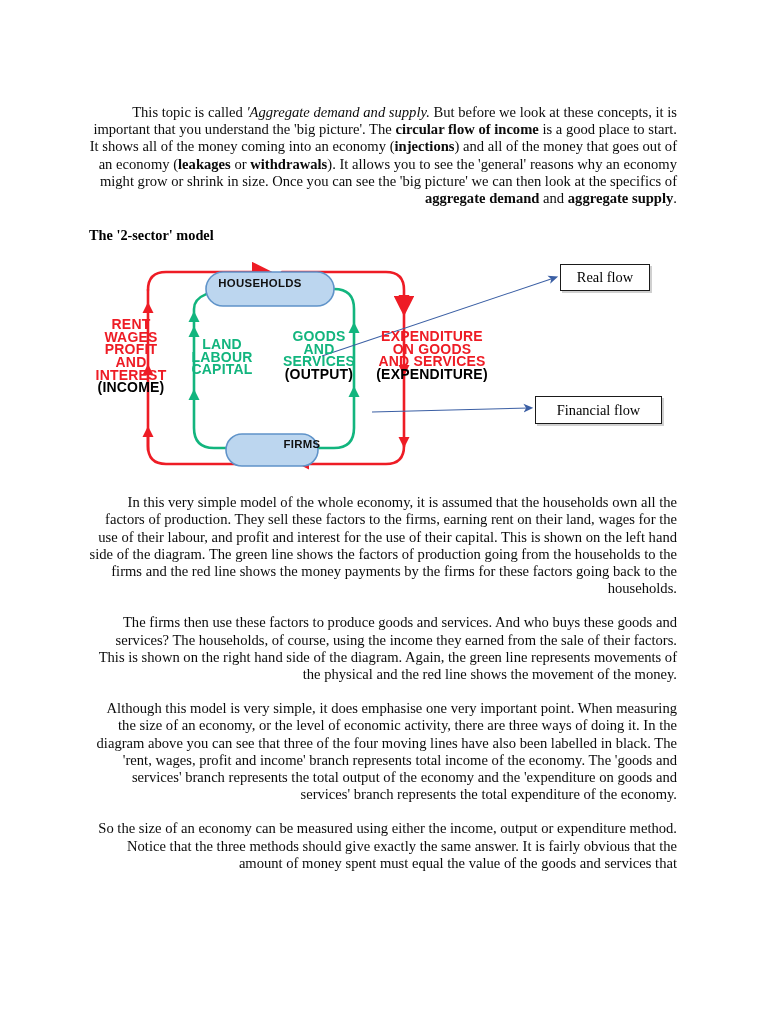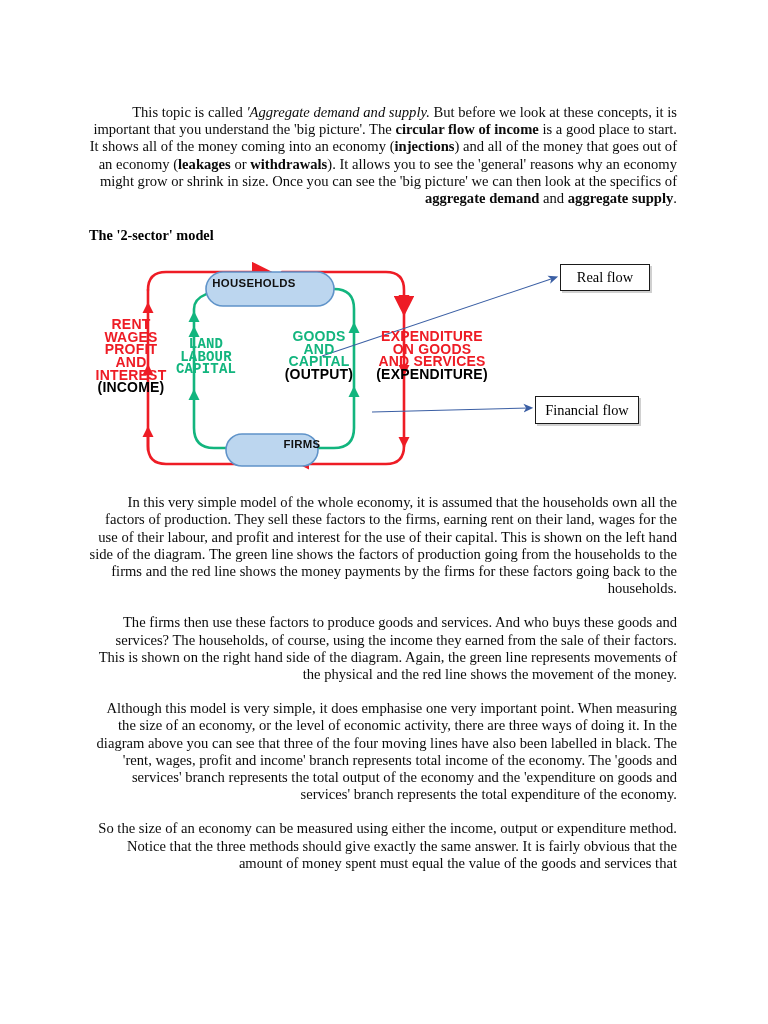--- a/index.html
+++ b/index.html
@@ -76,57 +76,57 @@
     pointer-events: none;
   }
   .dg-red   { color: #ee1c25; }
   .dg-green { color: #12b57e; }
 
   .lbl-income {
     left: 2px;  top: 58px;  width: 86px;
   }
   .lbl-income .sub { color:#000; display:block; }
   .lbl-factors {
-    left: 80px; top: 78px;  width: 80px; font-family: Liberation Mono, monospace;
+    left: 96px; top: 78px;  width: 80px;
   }
   .lbl-output {
     left: 190px; top: 70px; width: 86px;
   }
   .lbl-output .sub { color:#000; display:block; }
   .lbl-expend {
     left: 290px; top: 70px; width: 112px;
   }
   .lbl-expend .sub { color:#000; display:block; }
 
   .node-text {
     position: absolute;
     font-family: "Liberation Sans", "DejaVu Sans", sans-serif;
     font-weight: bold;
     font-size: 11.4px;
     letter-spacing: 0.3px;
     color: #111;
     text-align: center;
     pointer-events: none;
   }
-  .node-households { left: 116px; top: 17px; width: 104px; }
+  .node-households { left: 122px; top: 17px; width: 104px; }
   .node-firms      { left: 142px; top: 178px; width: 86px; padding-left: 31px; }
 
   .legend-box {
     position: absolute;
     background: #fff;
     border: 1.2px solid #1a1a1a;
     box-shadow: 2px 2px 0 rgba(150,150,150,0.45);
     font-family: "Liberation Serif", "DejaVu Serif", serif;
     font-size: 14.4px;
     color: #000;
     text-align: center;
     box-sizing: border-box;
   }
   .legend-real { left: 474px; top: 4px;  width: 90px; height: 27px; line-height: 25px; }
-  .legend-fin  { left: 449px; top: 136px; width: 104px; height: 28px; line-height: 26px; }
+  .legend-fin  { left: 449px; top: 136px; width: 127px; height: 28px; line-height: 26px; }
 </style>
 </head>
 <body>
 
 <div class="page">
   <div class="content">
 
     <p class="para"><span>This topic is called </span><span class="it">'Aggregate demand and supply.</span><span> But before we look at these concepts, it is important that you understand the 'big picture'. The </span><span class="bd">circular flow of income</span><span> is a good place to start. It shows all of the money coming into an economy (</span><span class="bd">injections</span><span>) and all of the money that goes out of an economy (</span><span class="bd">leakages</span><span> or </span><span class="bd">withdrawals</span><span>). It allows you to see the 'general' reasons why an economy might grow or shrink in size. Once you can see the 'big picture' we can then look at the specifics of </span><span class="bd">aggregate demand</span><span> and </span><span class="bd">aggregate supply</span><span>.</span></p>
 
     <h2 class="h-sub">The '2-sector' model</h2>
@@ -218,21 +218,21 @@
 PROFIT
 AND
 INTEREST</span><span class="sub">(INCOME)</span></div>
 
       <div class="dg-label dg-green lbl-factors"><span>LAND
 LABOUR
 CAPITAL</span></div>
 
       <div class="dg-label dg-green lbl-output"><span>GOODS
 AND
-CAPITAL</span><span class="sub">(OUTPUT)</span></div>
+SERVICES</span><span class="sub">(OUTPUT)</span></div>
 
       <div class="dg-label dg-red lbl-expend"><span>EXPENDITURE
 ON GOODS
 AND SERVICES</span><span class="sub">(EXPENDITURE)</span></div>
 
       <div class="legend-box legend-real">Real flow</div>
       <div class="legend-box legend-fin">Financial flow</div>
     </div>
 
     <p class="para">In this very simple model of the whole economy, it is assumed that the households own all the factors of production. They sell these factors to the firms, earning rent on their land, wages for the use of their labour, and profit and interest for the use of their capital. This is shown on the left hand side of the diagram. The green line shows the factors of production going from the households to the firms and the red line shows the money payments by the firms for these factors going back to the households.</p>

